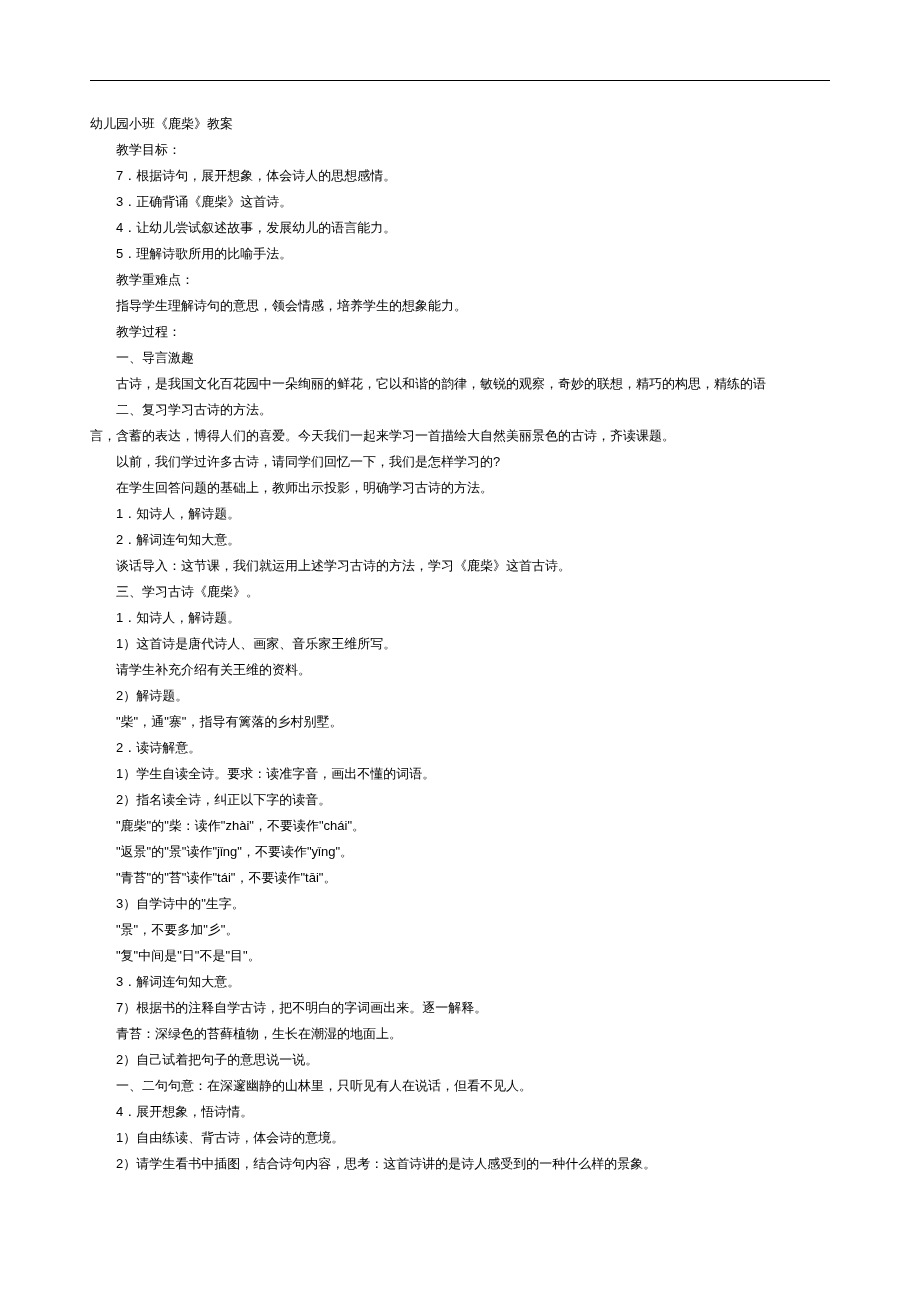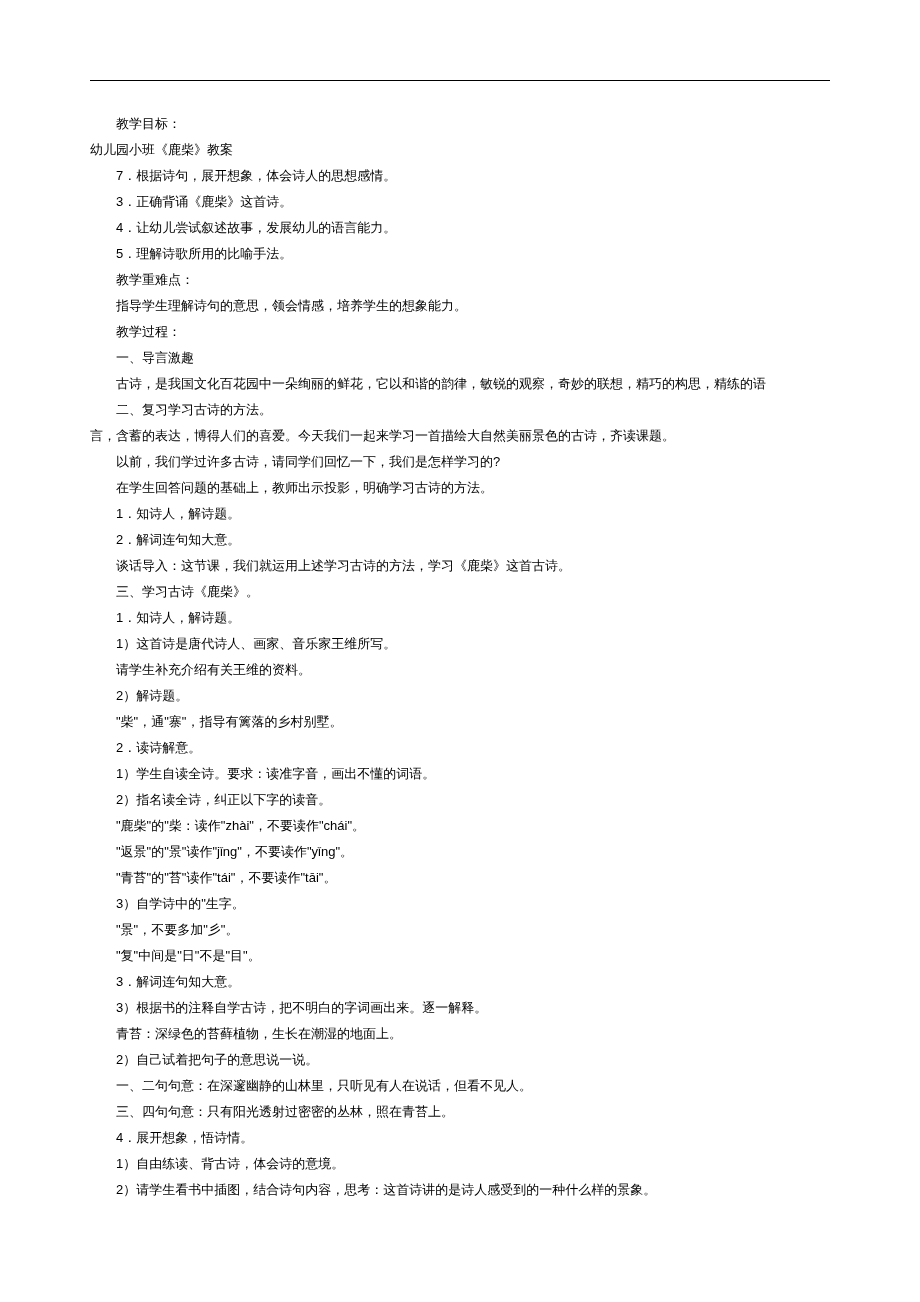--- a/index.html
+++ b/index.html
@@ -25,22 +25,22 @@
   }
   .indent1 { padding-left: 2em; }
   .indent0 { padding-left: 0; }
 </style>
 </head>
 <body>
 
 <div class="page">
   <div class="divider"></div>
   <div id="content">
+      <p class="line indent0">幼儿园小班《鹿柴》教案</p>
       <p class="line indent1">教学目标：</p>
-      <p class="line indent0">幼儿园小班《鹿柴》教案</p>
       <p class="line indent1">7．根据诗句，展开想象，体会诗人的思想感情。</p>
       <p class="line indent1">3．正确背诵《鹿柴》这首诗。</p>
       <p class="line indent1">4．让幼儿尝试叙述故事，发展幼儿的语言能力。</p>
       <p class="line indent1">5．理解诗歌所用的比喻手法。</p>
       <p class="line indent1">教学重难点：</p>
       <p class="line indent1">指导学生理解诗句的意思，领会情感，培养学生的想象能力。</p>
       <p class="line indent1">教学过程：</p>
       <p class="line indent1">一、导言激趣</p>
       <p class="line indent1">古诗，是我国文化百花园中一朵绚丽的鲜花，它以和谐的韵律，敏锐的观察，奇妙的联想，精巧的构思，精练的语</p>
       <p class="line indent1">二、复习学习古诗的方法。</p>
@@ -59,22 +59,21 @@
       <p class="line indent1">2．读诗解意。</p>
       <p class="line indent1">1）学生自读全诗。要求：读准字音，画出不懂的词语。</p>
       <p class="line indent1">2）指名读全诗，纠正以下字的读音。</p>
       <p class="line indent1">"鹿柴"的"柴：读作"zhài"，不要读作"chái"。</p>
       <p class="line indent1">"返景"的"景"读作"jǐng"，不要读作"yǐng"。</p>
       <p class="line indent1">"青苔"的"苔"读作"tái"，不要读作"tāi"。</p>
       <p class="line indent1">3）自学诗中的"生字。</p>
       <p class="line indent1">"景"，不要多加"彡"。</p>
       <p class="line indent1">"复"中间是"日"不是"目"。</p>
       <p class="line indent1">3．解词连句知大意。</p>
-      <p class="line indent1">3）根据书的注释自学古诗，把不明白的字词画出来。逐一解释。</p>
+      <p class="line indent1">7）根据书的注释自学古诗，把不明白的字词画出来。逐一解释。</p>
       <p class="line indent1">青苔：深绿色的苔藓植物，生长在潮湿的地面上。</p>
       <p class="line indent1">2）自己试着把句子的意思说一说。</p>
       <p class="line indent1">一、二句句意：在深邃幽静的山林里，只听见有人在说话，但看不见人。</p>
-      <p class="line indent1">三、四句句意：只有阳光透射过密密的丛林，照在青苔上。</p>
       <p class="line indent1">4．展开想象，悟诗情。</p>
       <p class="line indent1">1）自由练读、背古诗，体会诗的意境。</p>
       <p class="line indent1">2）请学生看书中插图，结合诗句内容，思考：这首诗讲的是诗人感受到的一种什么样的景象。</p>
     </div>
 </div>
 
 </body></html>

